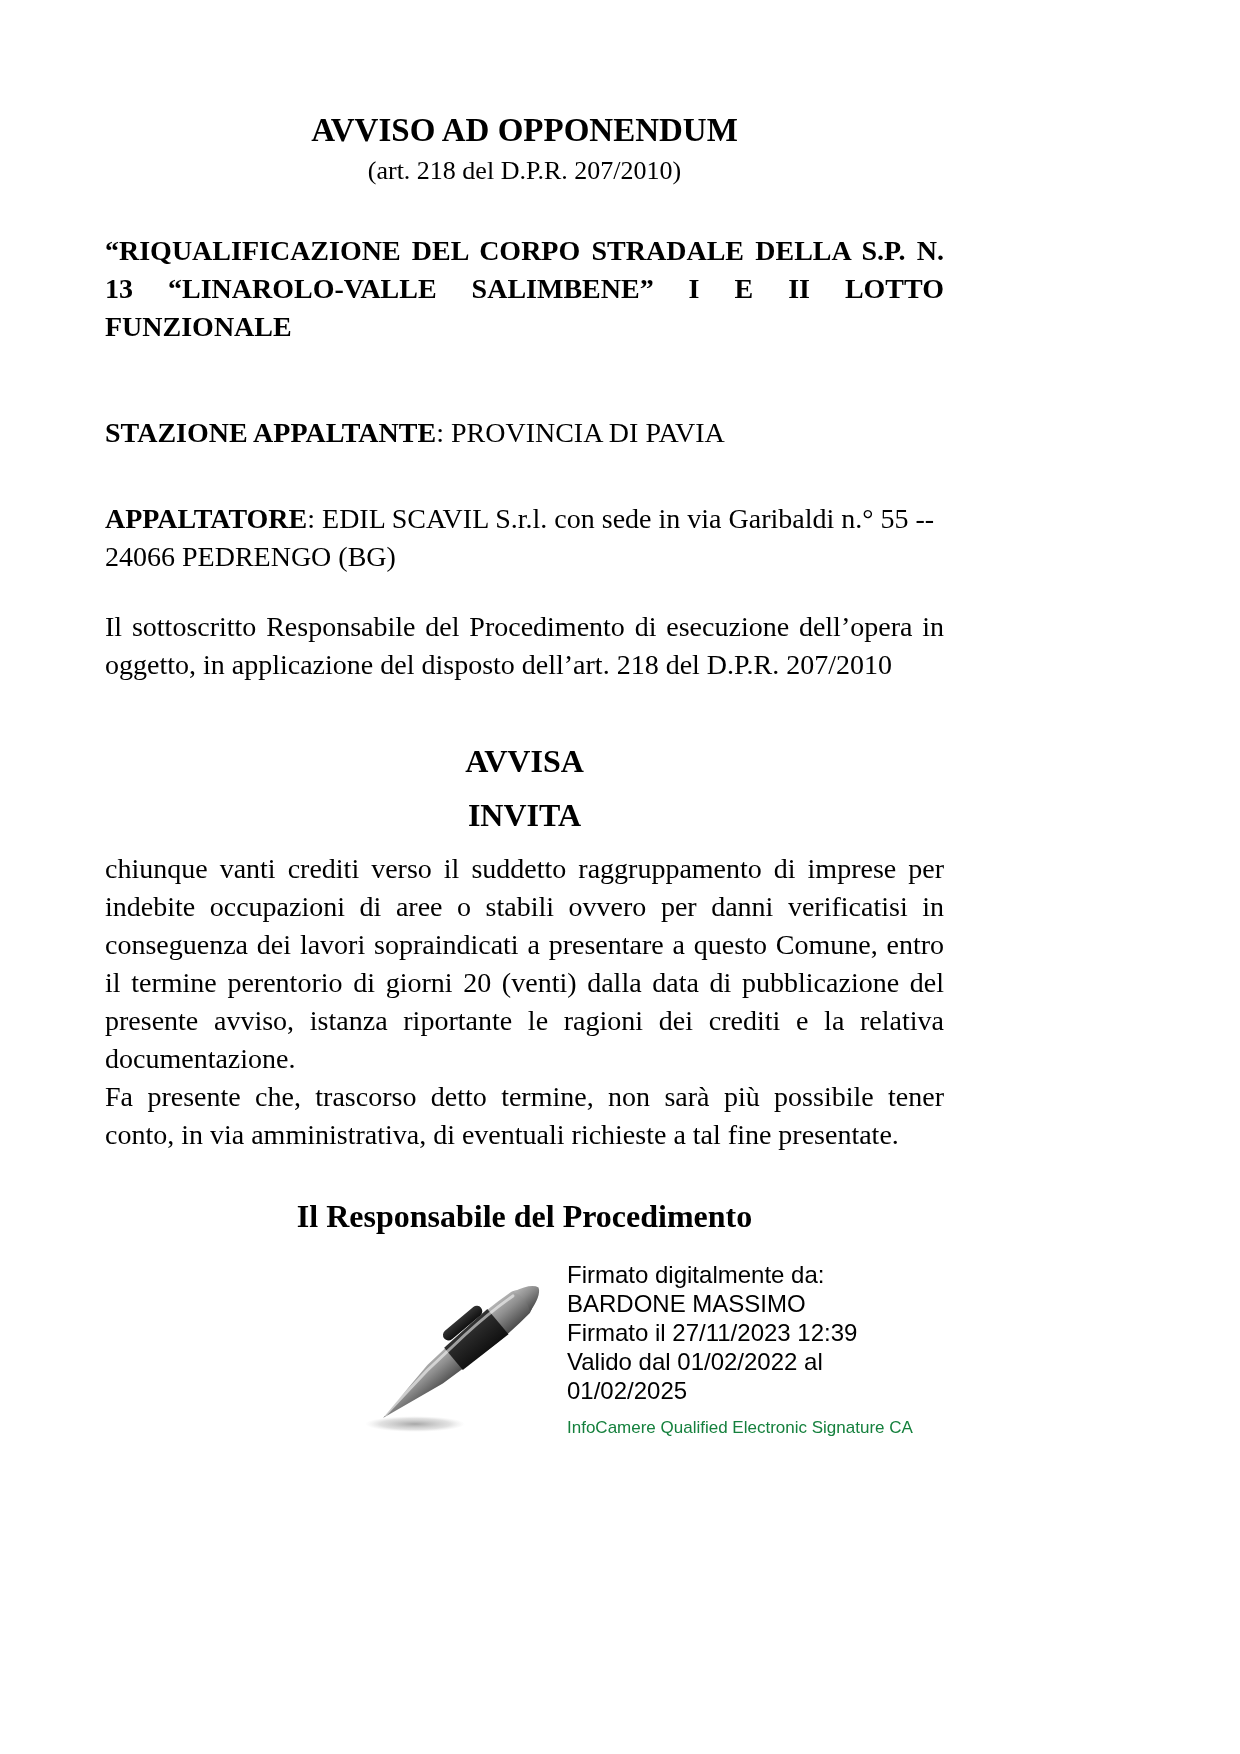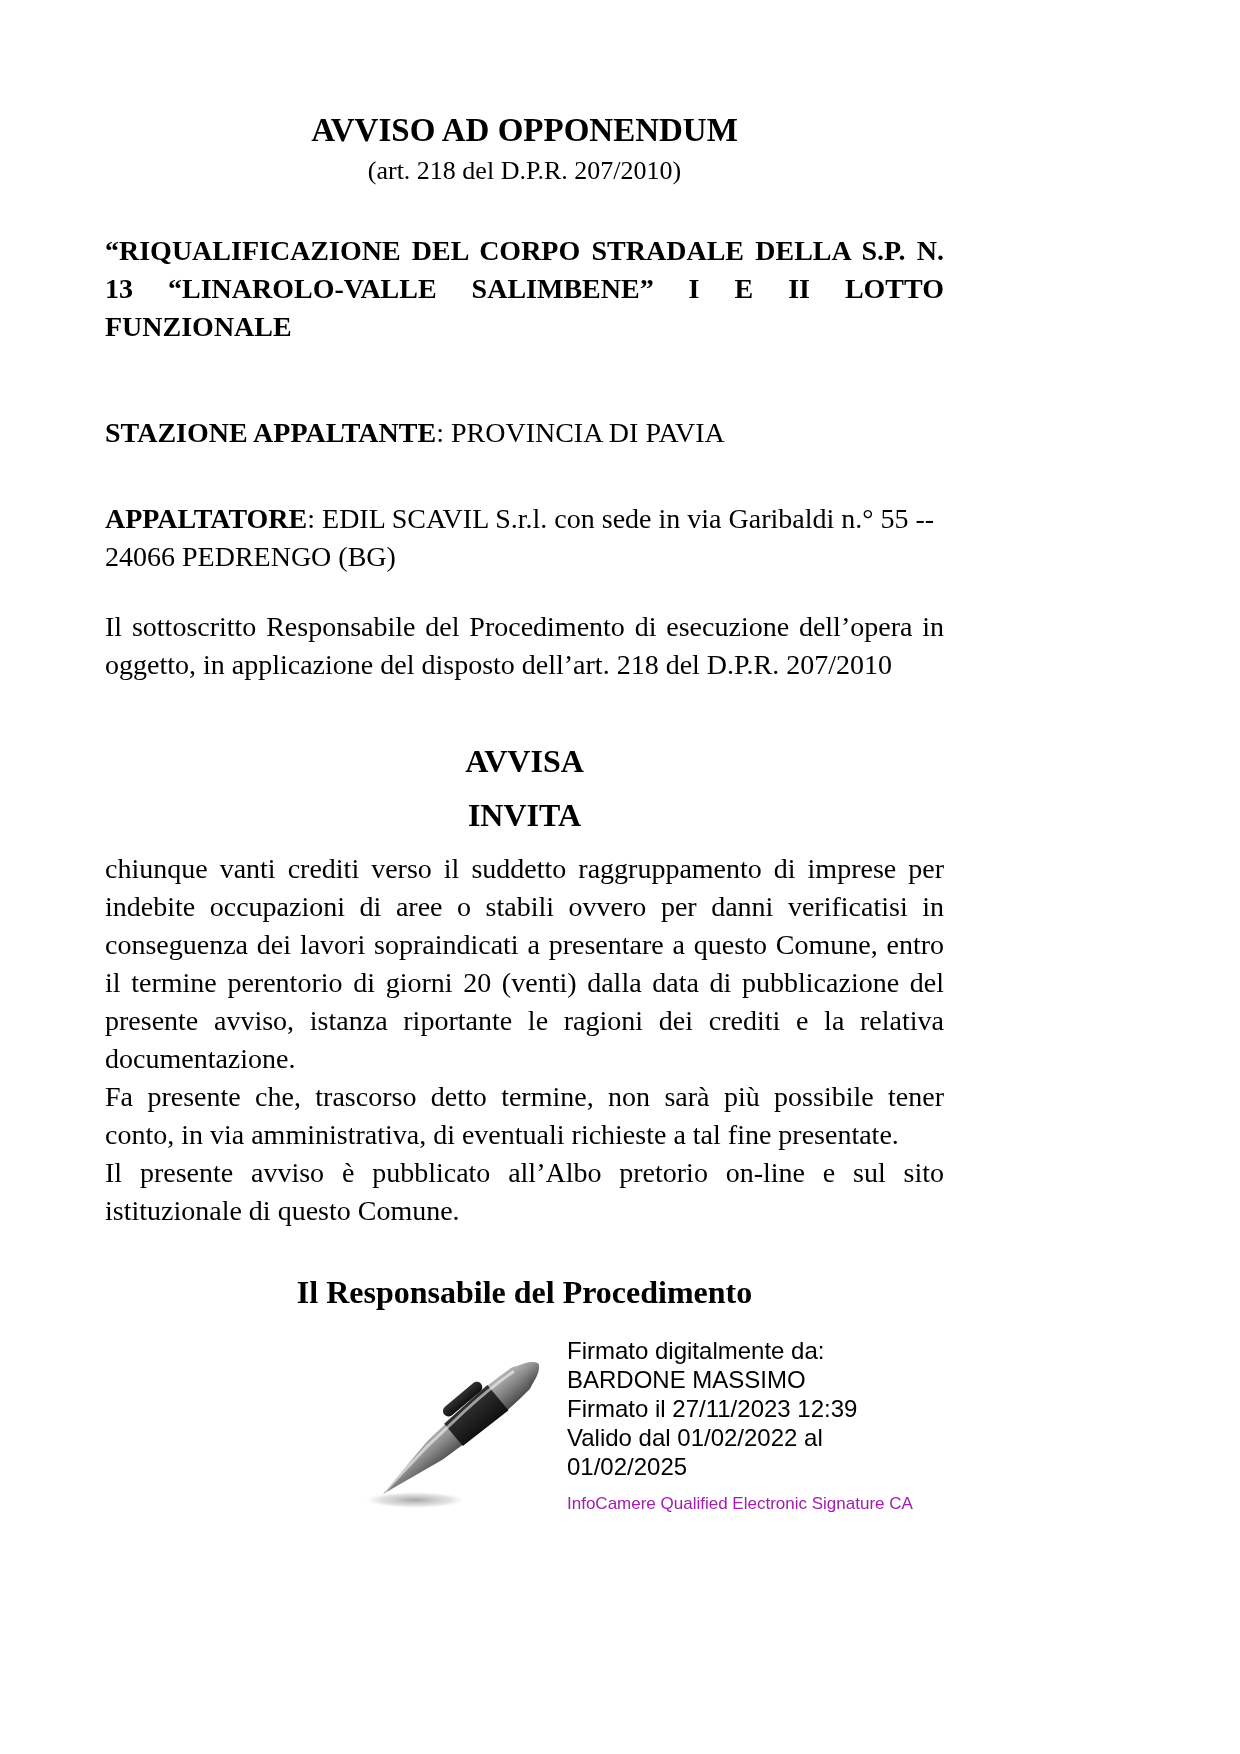--- a/index.html
+++ b/index.html
@@ -92,21 +92,21 @@
     font-family: "Liberation Sans", "DejaVu Sans", sans-serif;
     font-size: 24px;
     line-height: 29px;
     padding-top: 4px;
     margin-left: 2px;
   }
   .sig-ca {
     font-family: "Liberation Sans", "DejaVu Sans", sans-serif;
     font-size: 17px;
     margin-top: 8px;
-    color: #a21caf;
+    color: #15803d;
   }
 </style>
 </head>
 <body>
 
 <div class="page">
 
   <div class="doc-title">AVVISO AD OPPONENDUM</div>
   <div class="doc-subtitle">(art. 218 del D.P.R. 207/2010)</div>
 
@@ -122,21 +122,20 @@
 
   <div class="body-para gap-premessa">Il sottoscritto Responsabile del Procedimento di esecuzione dell’opera in oggetto, in applicazione del disposto dell’art. 218 del D.P.R. 207/2010</div>
 
   <div class="center-heading gap-avvisa">AVVISA</div>
 
 
   <div class="center-heading gap-invita">INVITA</div>
 
   <div class="body-para gap-invitapara">chiunque vanti crediti verso il suddetto raggruppamento di imprese per indebite occupazioni di aree o stabili ovvero per danni verificatisi in conseguenza dei lavori sopraindicati a presentare a questo Comune, entro il termine perentorio di giorni 20 (venti) dalla data di pubblicazione del presente avviso, istanza riportante le ragioni dei crediti e la relativa documentazione.</div>
   <div class="body-para">Fa presente che, trascorso detto termine, non sarà più possibile tener conto, in via amministrativa, di eventuali richieste a tal fine presentate.</div>
-  <div class="body-para">Il presente avviso è pubblicato all’Albo pretorio on-line e sul sito istituzionale di questo Comune.</div>
 
   <div class="responsabile-heading">Il Responsabile del Procedimento</div>
 
 
   <div class="signature-row">
     <div class="pen-wrap">
       <svg width="208" height="178" viewBox="0 0 208 178" xmlns="http://www.w3.org/2000/svg">
         <defs>
           <radialGradient id="shadowGrad" cx="50%" cy="50%" r="50%">
             <stop offset="0%" stop-color="#8a8a8a" stop-opacity="0.75"></stop>

